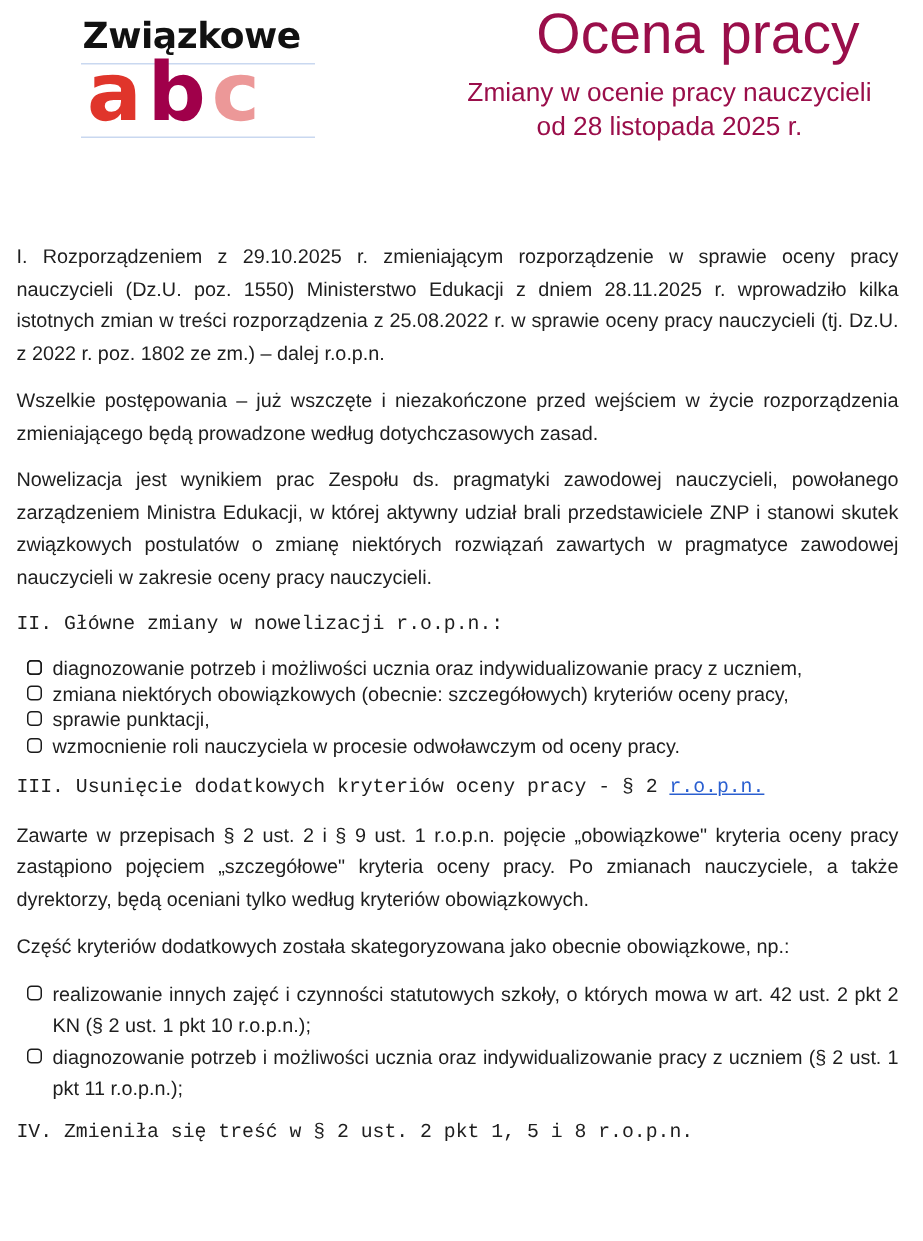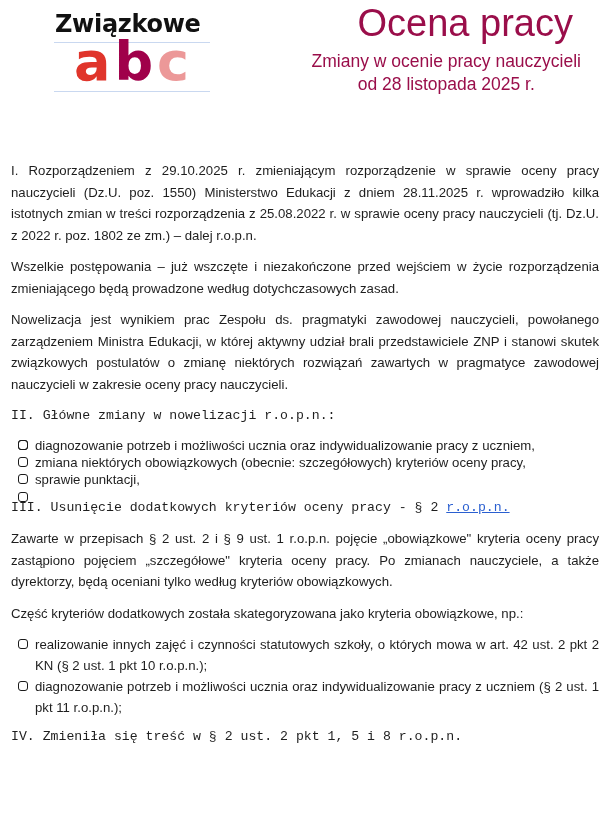--- a/index.html
+++ b/index.html
@@ -36,21 +36,21 @@
       position: absolute;
       left: 2px;
       width: 156px;
       height: 1px;
       background: #c9d8f0;
     }
     .logo-rule.r1 { top: 34px; }
     .logo-rule.r2 { top: 83px; }
     .logo-abc {
       position: absolute;
-      left: 22px;
+      left: 6px;
       top: 24px;
       font-family: "DejaVu Sans", sans-serif;
       font-weight: bold;
       font-size: 54px;
       line-height: 60px;
       letter-spacing: 4px;
       white-space: nowrap;
     }
     .logo-abc .la { color: #e0352b; }
     .logo-abc .lb { color: #a0004a; }
@@ -142,25 +142,25 @@
   <p class="justify">I. Rozporządzeniem z 29.10.2025 r. zmieniającym rozporządzenie w sprawie oceny pracy nauczycieli (Dz.U. poz. 1550) Ministerstwo Edukacji z dniem 28.11.2025 r. wprowadziło kilka istotnych zmian w treści rozporządzenia z 25.08.2022 r. w sprawie oceny pracy nauczycieli (tj. Dz.U. z 2022 r. poz. 1802 ze zm.) – dalej r.o.p.n.</p>
   <p class="justify">Wszelkie postępowania – już wszczęte i niezakończone przed wejściem w życie rozporządzenia zmieniającego będą prowadzone według dotychczasowych zasad.</p>
   <p class="justify">Nowelizacja jest wynikiem prac Zespołu ds. pragmatyki zawodowej nauczycieli, powołanego zarządzeniem Ministra Edukacji, w której aktywny udział brali przedstawiciele ZNP i stanowi skutek związkowych postulatów o zmianę niektórych rozwiązań zawartych w pragmatyce zawodowej nauczycieli w zakresie oceny pracy nauczycieli.</p>
 
   <p class="heading">II. Główne zmiany w nowelizacji r.o.p.n.:</p>
   <ul class="checklist">
     <li><span class="box"></span></li>
     <li><span class="box"></span><span>diagnozowanie potrzeb i możliwości ucznia oraz indywidualizowanie pracy z uczniem,</span></li>
     <li><span class="box"></span><span>zmiana niektórych obowiązkowych (obecnie: szczegółowych) kryteriów oceny pracy,</span></li>
     <li><span class="box"></span><span>sprawie punktacji,</span></li>
-    <li><span class="box"></span></li>
+    <li><span class="box"></span><span>wzmocnienie roli nauczyciela w procesie odwoławczym od oceny pracy.</span></li>
   </ul>
 
   <p class="heading"><span>III. Usunięcie dodatkowych kryteriów oceny pracy - § 2 </span><a class="link">r.o.p.n.</a></p>
   <p class="justify">Zawarte w przepisach § 2 ust. 2 i § 9 ust. 1 r.o.p.n. pojęcie „obowiązkowe" kryteria oceny pracy zastąpiono pojęciem „szczegółowe" kryteria oceny pracy. Po zmianach nauczyciele, a także dyrektorzy, będą oceniani tylko według kryteriów obowiązkowych.</p>
-  <p>Część kryteriów dodatkowych została skategoryzowana jako kryteria obowiązkowe, np.:</p>
+  <p>Część kryteriów dodatkowych została skategoryzowana jako obecnie obowiązkowe, np.:</p>
   <ul class="checklist spaced justify">
     <li><span class="box"></span><span>realizowanie innych zajęć i czynności statutowych szkoły, o których mowa w art. 42 ust. 2 pkt 2 KN (§ 2 ust. 1 pkt 10 r.o.p.n.);</span></li>
     <li><span class="box"></span><span>diagnozowanie potrzeb i możliwości ucznia oraz indywidualizowanie pracy z uczniem (§ 2 ust. 1 pkt 11 r.o.p.n.);</span></li>
   </ul>
 
   <p class="heading">IV. Zmieniła się treść w § 2 ust. 2 pkt 1, 5 i 8 r.o.p.n.</p>
 </div>
 
 </body></html>

